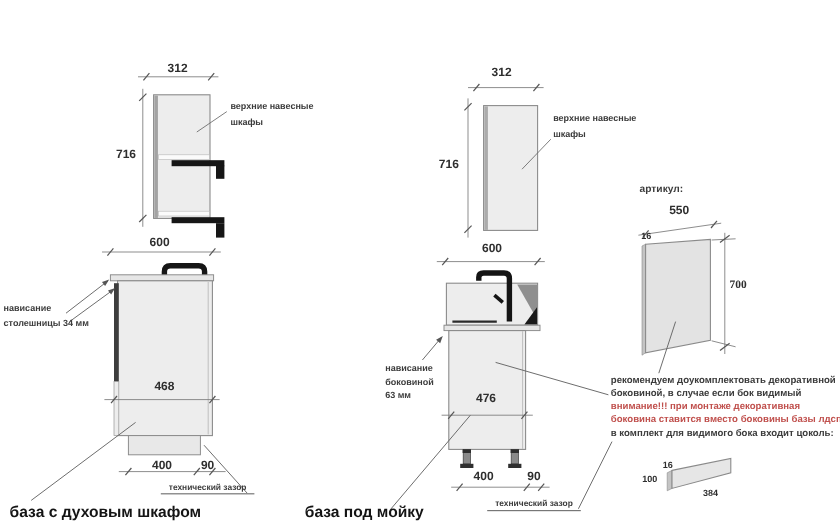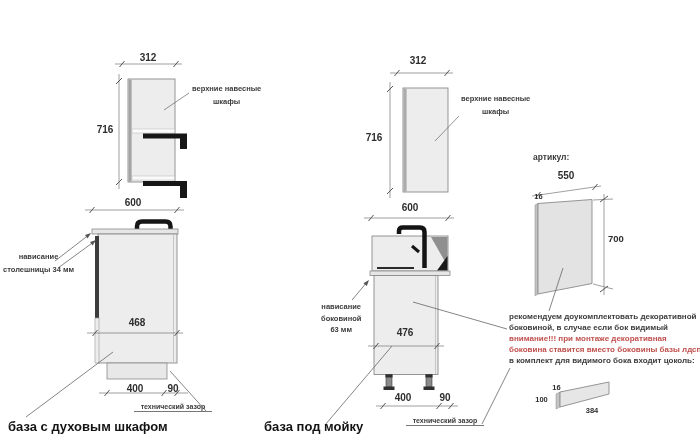--- a/index.html
+++ b/index.html
@@ -14,21 +14,21 @@
   .small{font-size:7.5px;line-height:13px;}
   .tiny{font-size:7.5px;}
   .note-line{display:block;white-space:nowrap;}
   .title-box{
     position:absolute;left:11px;top:17px;width:90px;height:25px;
     border:1.4px solid #3a3a3a;display:flex;align-items:center;justify-content:center;
     font-weight:bold;font-size:13.5px;color:#111;
   }
   .caption{font-size:13px;color:#141414;}
   .underlined{border-bottom:1px solid #777;padding-bottom:1px;}
-  .lines{display:block;text-align:center;}
+  .lines{display:block;}
 </style>
 </head>
 <body>
 
 <div id="stage">
 
   <svg width="700" height="438" viewBox="0 0 700 438">
 
     <g stroke-linecap="butt">
       <rect x="128" y="79" width="47" height="103" fill="#ededed" stroke="#8a8a8a" stroke-width="0.9"></rect>
@@ -200,26 +200,26 @@
   <div class="lbl dim" style="left:390px;top:202px;width:40px;">600</div>
   <div class="lbl dim" style="left:386px;top:327px;width:38px;">476</div>
   <div class="lbl dim" style="left:382px;top:392px;width:42px;">400</div>
   <div class="lbl dim" style="left:434px;top:392px;width:22px;">90</div>
   <div class="lbl small" style="left:321px;top:301px;line-height:11.5px;">
     <span class="lines">нависание</span>
     <span class="lines">боковиной</span>
     <span class="lines">63 мм</span>
   </div>
   <div class="lbl tiny underlined" style="left:406px;top:417px;width:78px;text-align:center;font-size:7px;">технический зазор</div>
-  <div class="lbl caption" style="left:264px;top:419px;">база под мойку</div>
+  <div class="lbl caption" style="left:254px;top:419px;">база под мойку</div>
 
   <div class="lbl" style="left:533px;top:152px;font-size:8.5px;">артикул:</div>
   <div class="lbl dim" style="left:550px;top:170px;width:32px;">550</div>
   <div class="lbl dim" style="left:530px;top:192px;width:17px;font-size:7.5px;">16</div>
-  <div class="lbl dim" style="left:608px;top:233px;width:26px;font-size:9.5px;text-align:left;">700</div>
+  <div class="lbl dim" style="left:608px;top:233px;width:26px;font-size:9.5px;text-align:left;font-family:Liberation Serif, serif;">700</div>
 
   <div class="lbl" style="left:509px;top:311px;width:196px;font-size:8px;line-height:11px;">
     <span class="note-line">рекомендуем доукомплектовать декоративной</span>
     <span class="note-line">боковиной, в случае если бок видимый</span>
     <span class="note-line" style="color:#c0504d;">внимание!!! при монтаже декоративная</span>
     <span class="note-line" style="color:#c0504d;">боковина ставится вместо боковины базы лдсп</span>
     <span class="note-line">в комплект для видимого бока входит цоколь:</span>
   </div>
 
   <div class="lbl dim" style="left:547px;top:383px;width:19px;font-size:7.5px;">16</div>

